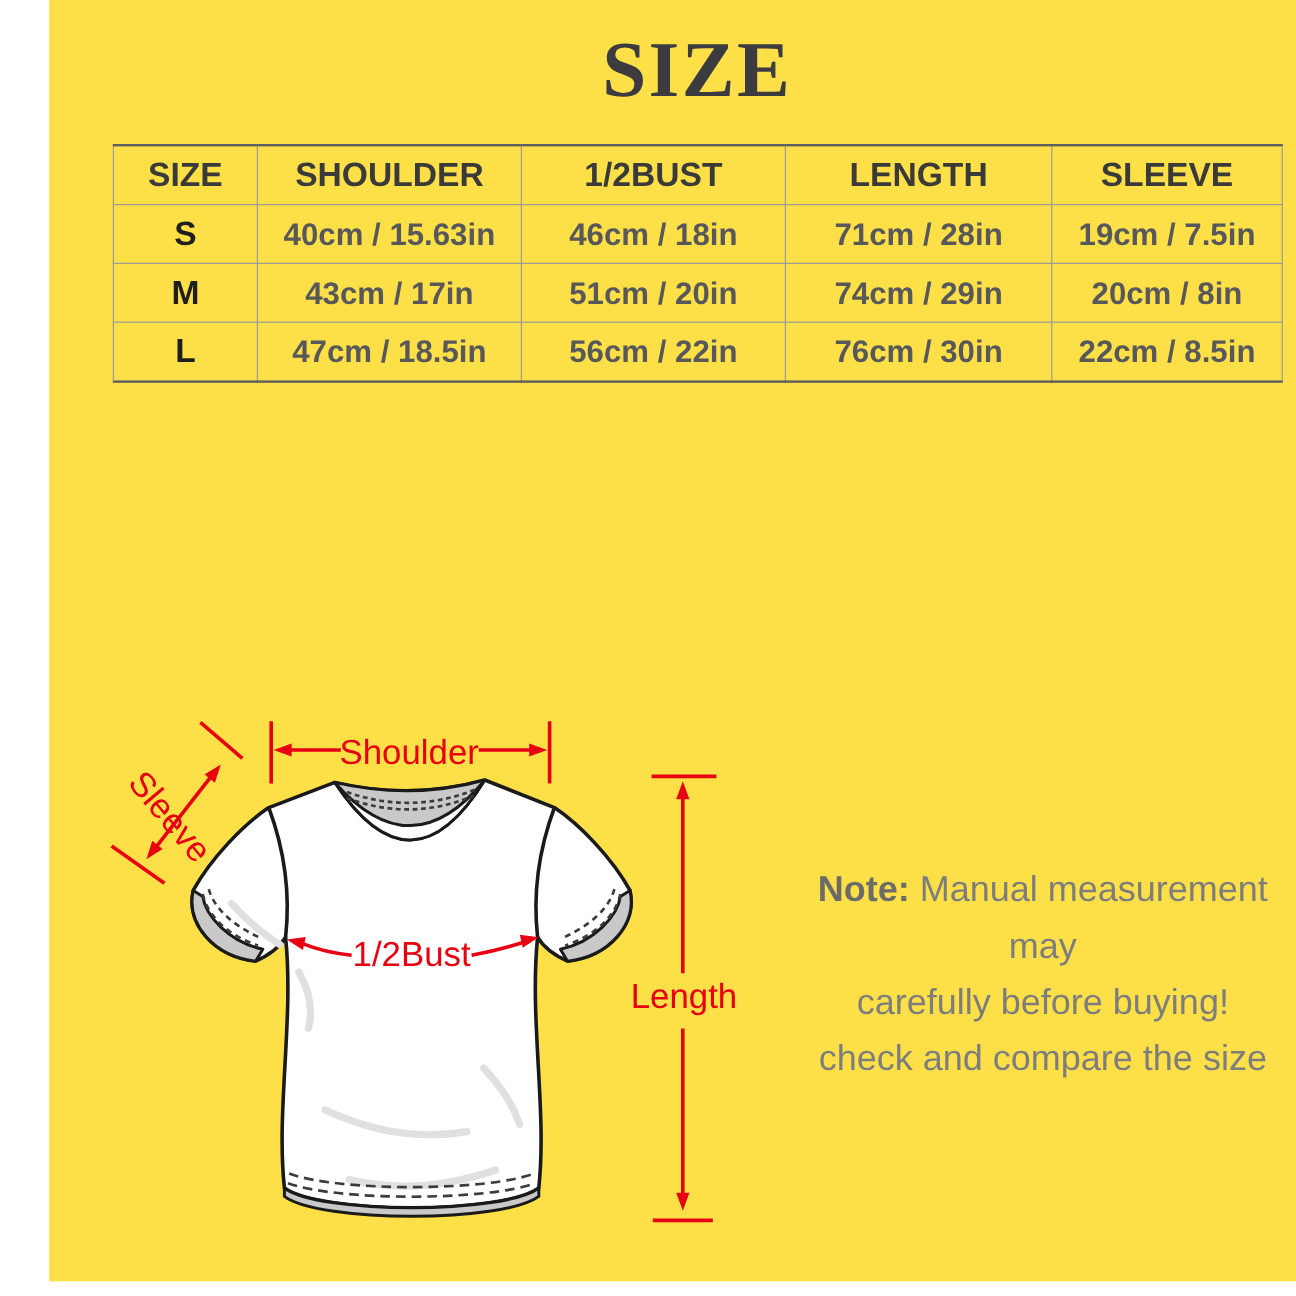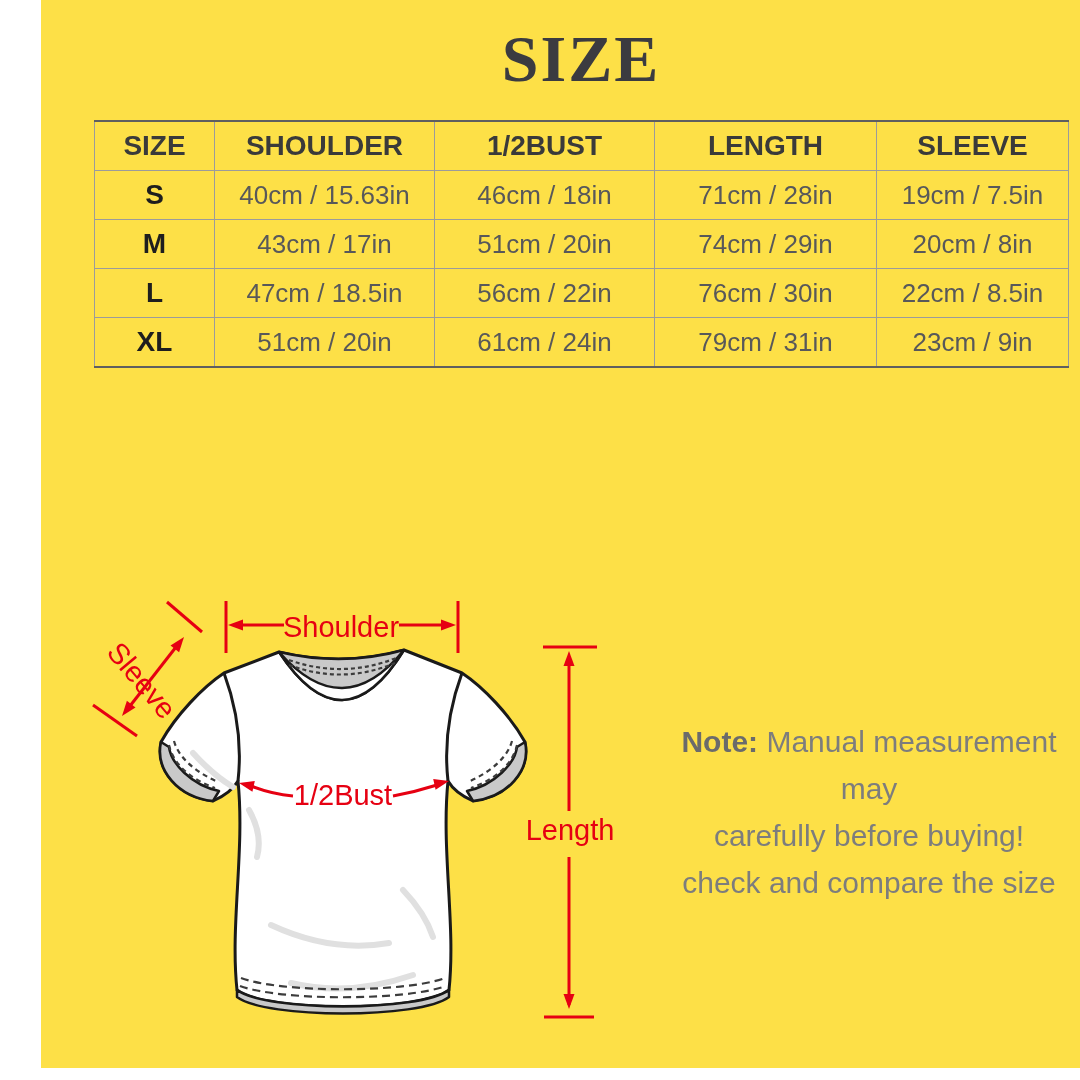--- a/index.html
+++ b/index.html
@@ -18,21 +18,21 @@
   #size-table{
     position:absolute;left:53px;top:120px;width:974px;
     border-collapse:collapse;table-layout:fixed;
     border-top:2px solid #5f5f5f;border-bottom:2px solid #5f5f5f;
   }
   #size-table th,#size-table td{
     border:1px solid #9b9b9b;height:48px;text-align:center;vertical-align:middle;
     padding:0;white-space:nowrap;
   }
   #size-table th{font-size:28px;font-weight:700;color:#3a3a3a;}
-  #size-table td{font-size:26px;color:#58585a;font-weight:400;}
+  #size-table td{font-size:26px;color:#58585a;font-weight:700;}
   #size-table td.size-col{font-size:28px;font-weight:700;color:#1e1e1e;}
   
   #diagram{position:absolute;left:40px;top:595px;}
   .outline{fill:#ffffff;stroke:#1a1a1a;stroke-width:3;stroke-linejoin:round;}
   .grayfill{fill:#c9c9c9;stroke:#1a1a1a;stroke-width:2.5;stroke-linejoin:round;}
   .whiteband{fill:#ffffff;stroke:#1a1a1a;stroke-width:2.5;}
   .seam{fill:none;stroke:#1a1a1a;stroke-width:3;}
   .stitch{fill:none;stroke:#3c3c3c;stroke-width:2.2;stroke-dasharray:6,4;}
   .fold{fill:none;stroke:#e0e0e0;stroke-width:6;stroke-linecap:round;}
   .mline{fill:none;stroke:#e60012;stroke-width:3;}
@@ -83,27 +83,20 @@
         <td>51cm / 20in</td>
         <td>74cm / 29in</td>
         <td>20cm / 8in</td>
       </tr>
       <tr>
         <td class="size-col">L</td>
         <td>47cm / 18.5in</td>
         <td>56cm / 22in</td>
         <td>76cm / 30in</td>
         <td>22cm / 8.5in</td>
-      </tr>
-      <tr>
-        <td class="size-col">XL</td>
-        <td>51cm / 20in</td>
-        <td>61cm / 24in</td>
-        <td>79cm / 31in</td>
-        <td>23cm / 9in</td>
       </tr>
     </tbody>
   </table>
 
   <svg id="diagram" width="540" height="460" viewBox="0 0 540 460">
 
     <g>
 
       <path class="outline" d="
         M 143,78

